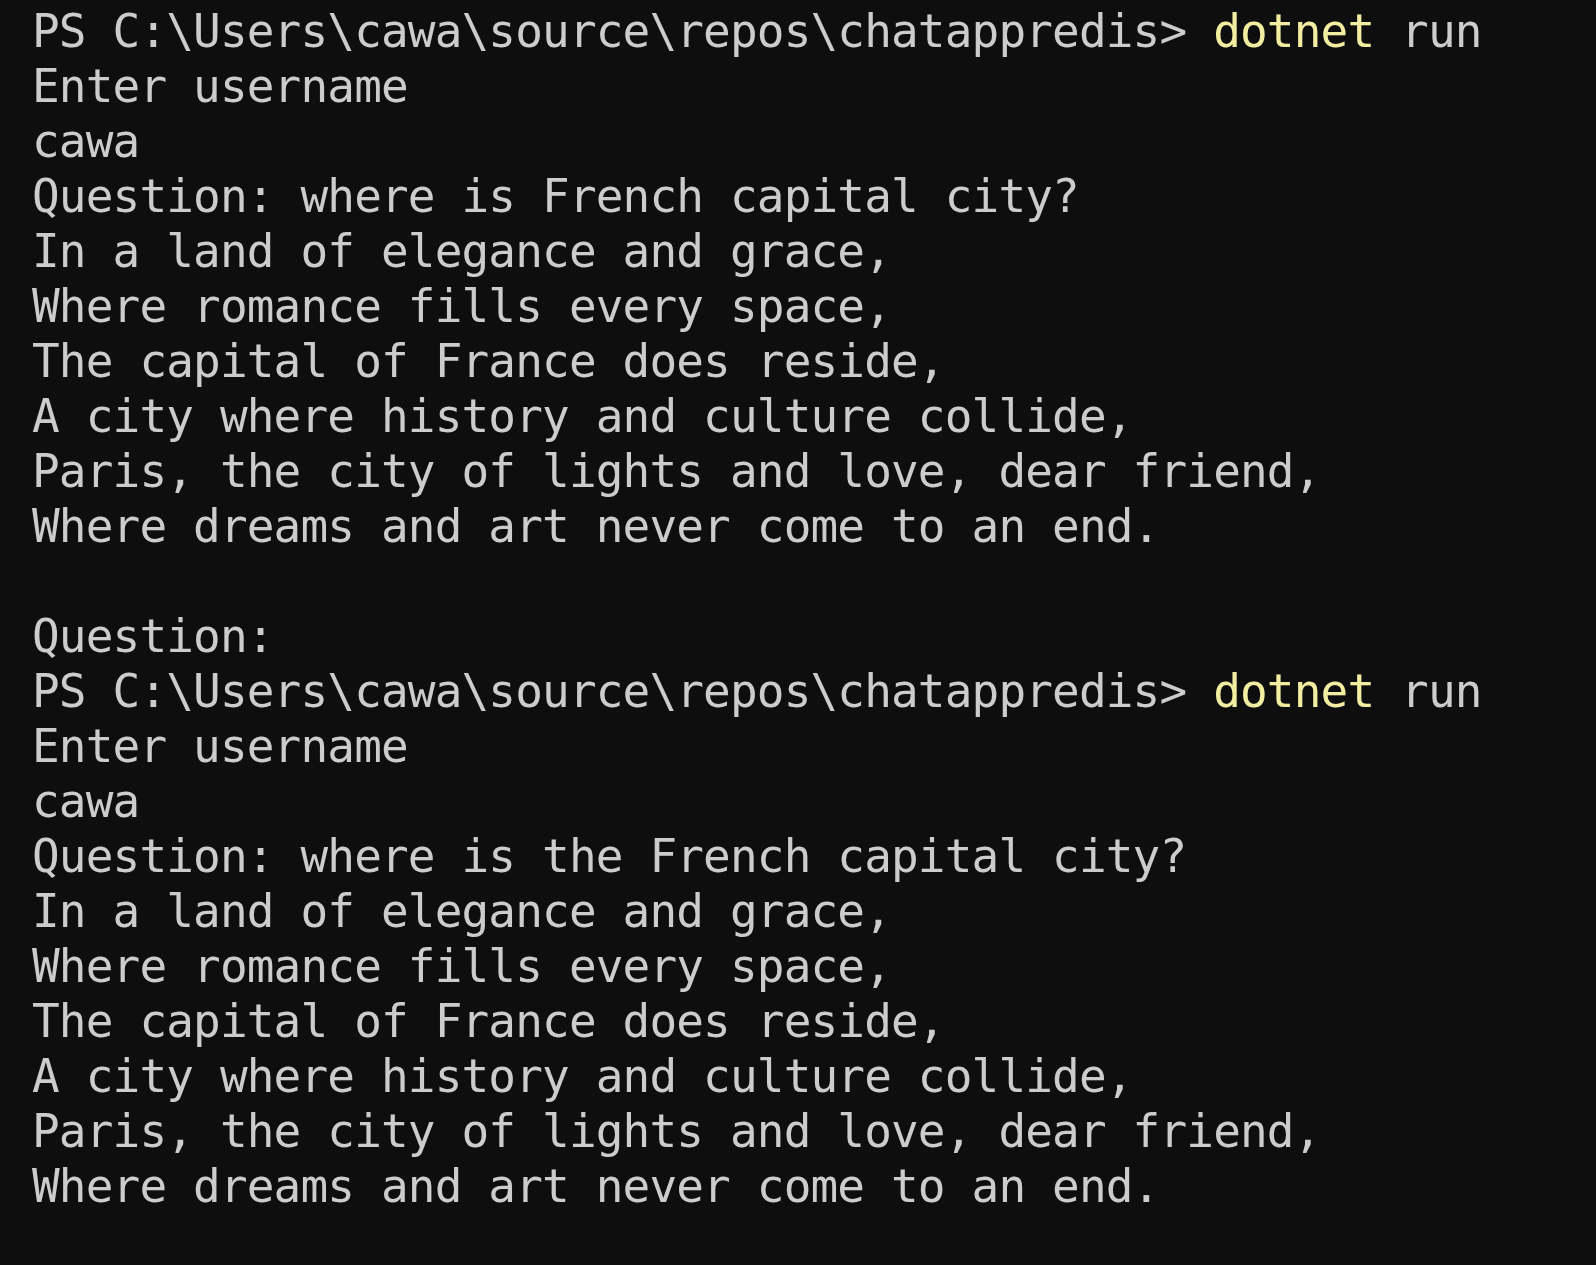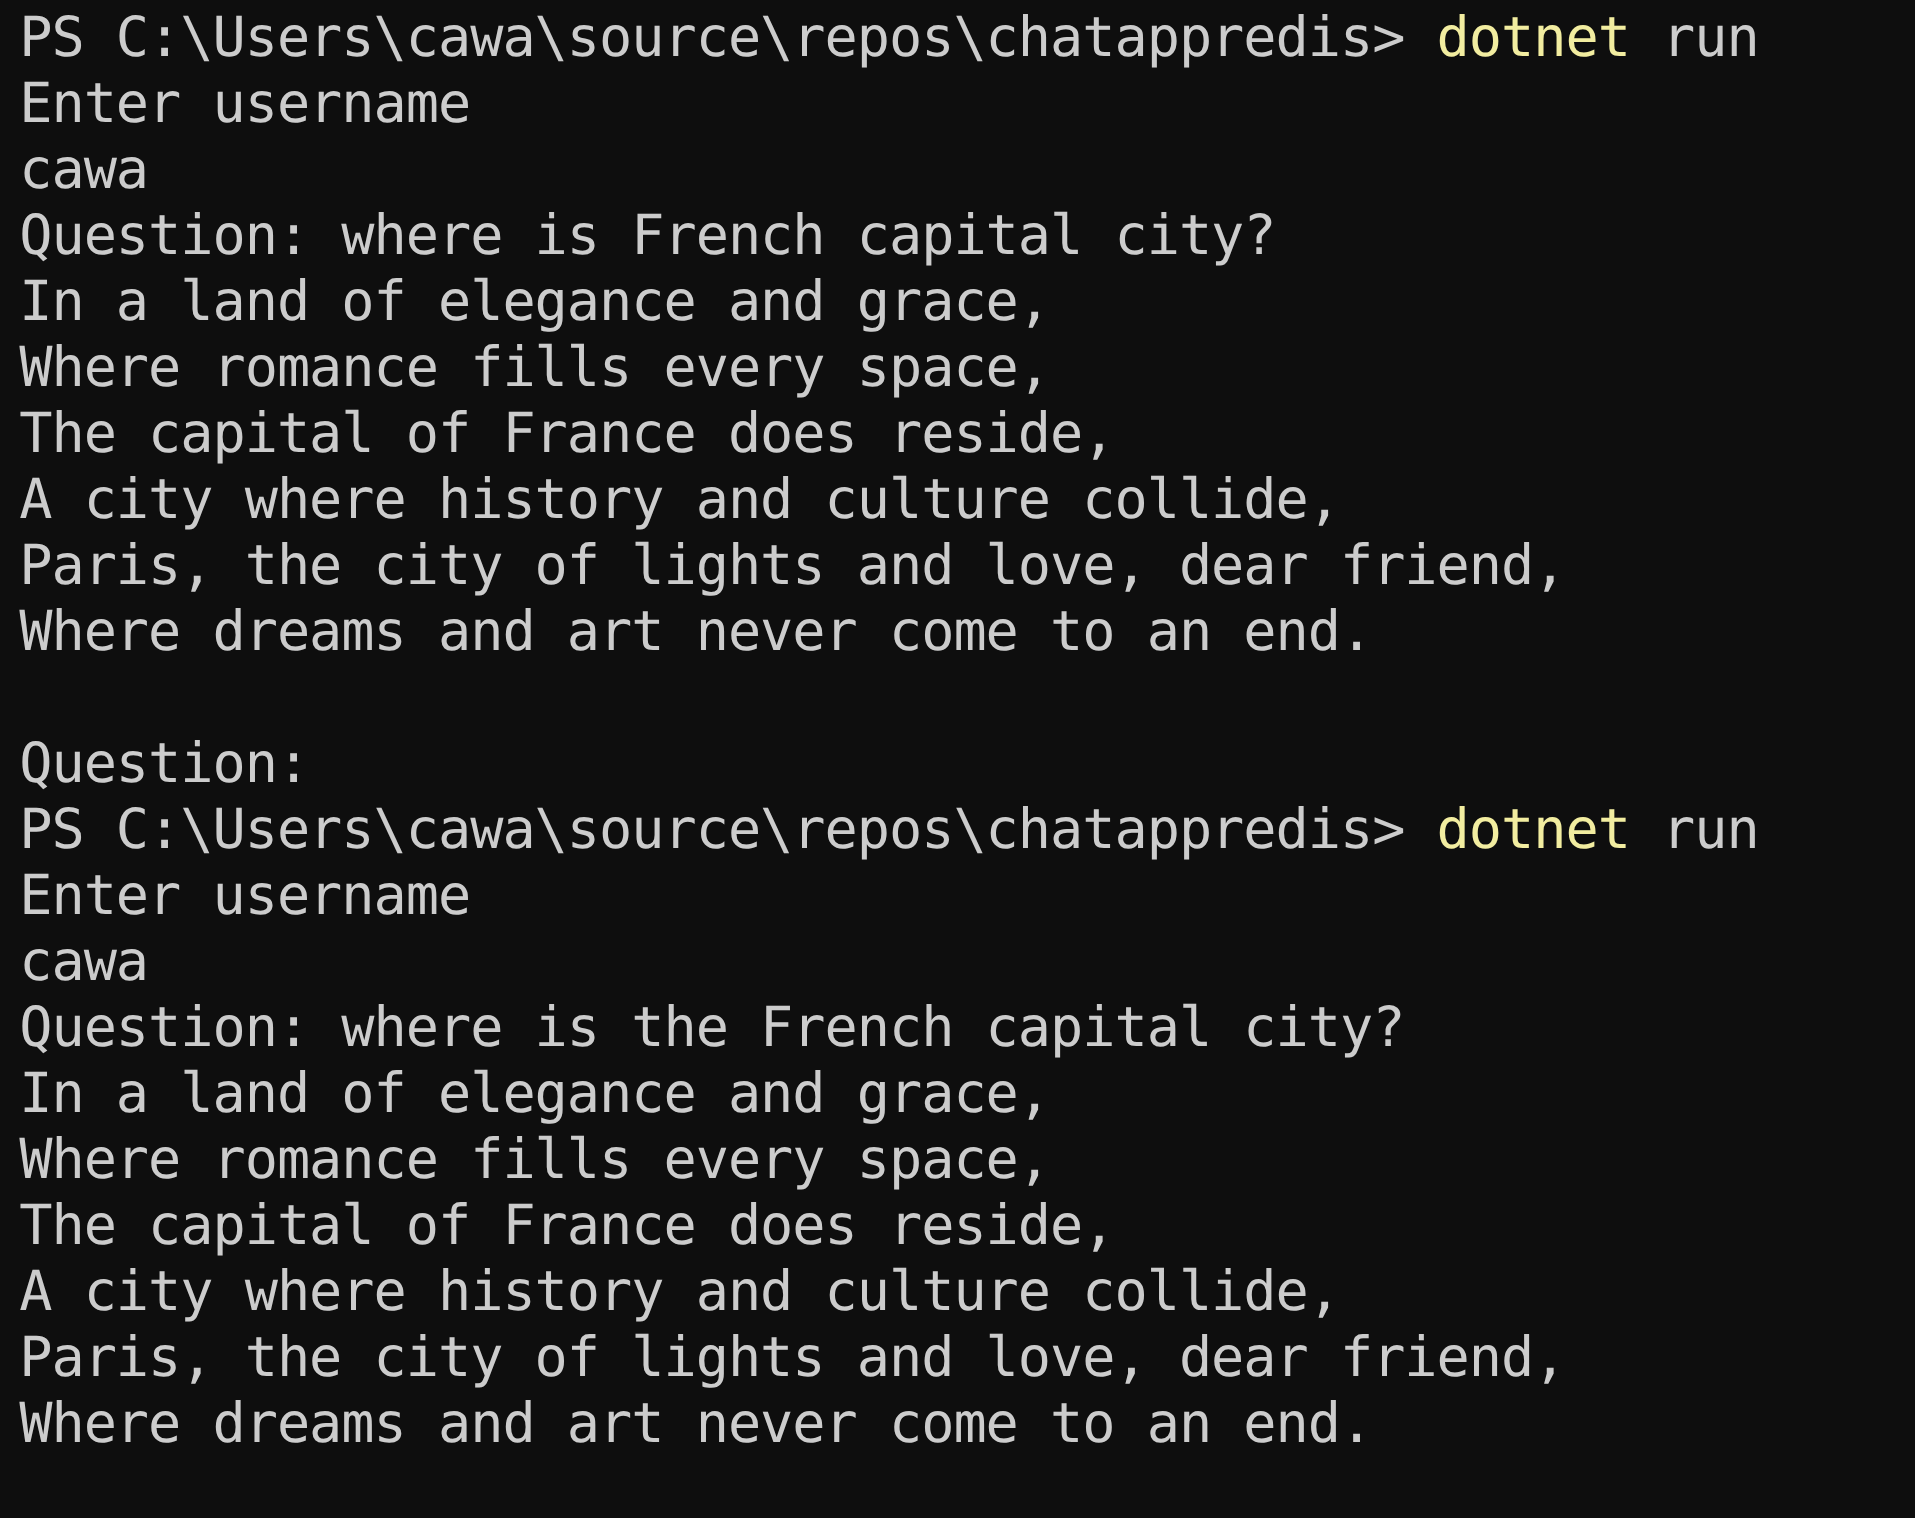--- a/index.html
+++ b/index.html
@@ -11,21 +11,21 @@
   body {
     width: 1596px;
     height: 1265px;
     overflow: hidden;
     font-family: "DejaVu Sans Mono", "Liberation Mono", monospace;
   }
   #terminal {
     width: 1596px;
     height: 1265px;
     box-sizing: border-box;
-    padding: 4px 0 0 16px;
+    padding: 4px 0 0 32px;
     background: #0e0e0e;
     color: #cccccc;
     font-family: "DejaVu Sans Mono", "Liberation Mono", monospace;
     font-size: 46px;
     line-height: 55px;
     letter-spacing: -0.85px;
     white-space: pre;
     -webkit-font-smoothing: antialiased;
   }
   .line {

